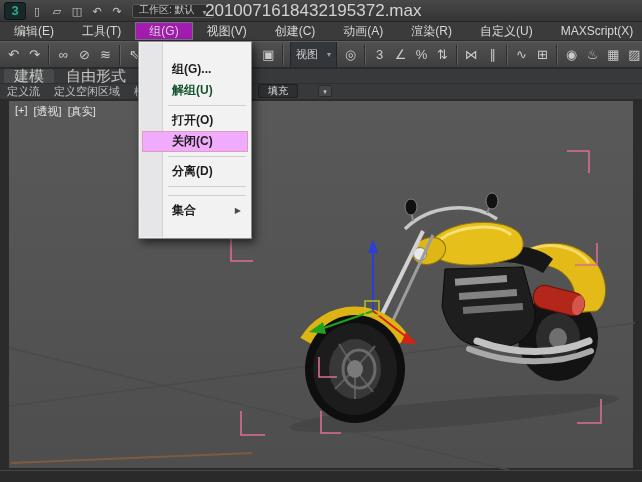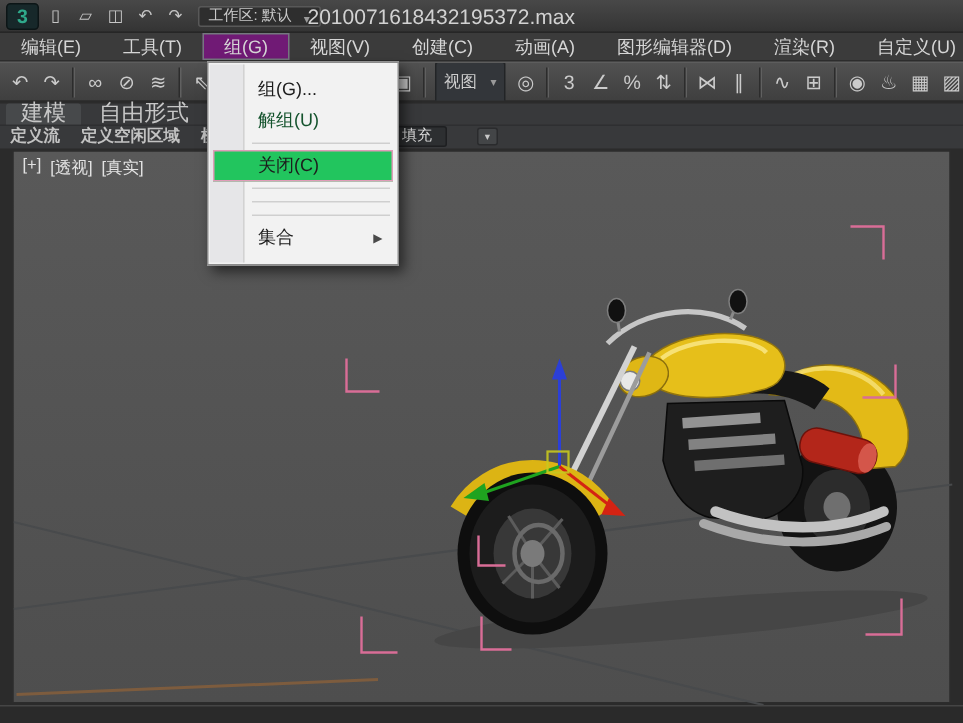--- a/index.html
+++ b/index.html
@@ -11,67 +11,67 @@
     background:linear-gradient(#484848,#343434); border-bottom:1px solid #262626;
     display:flex; align-items:center; gap:2px; padding:0 4px; }
   .logo { width:22px; height:18px; background:#17282a; border:1px solid #0c1516; border-radius:3px;
     color:#2fa98b; font-weight:bold; font-size:13px; line-height:16px; text-align:center; }
   .qat-btn { width:18px; height:18px; color:#c6c6c6; font-size:11px; line-height:18px; text-align:center;
     border-radius:2px; }
   .workspace { height:14px; background:#2e2e2e; border:1px solid #585858; border-radius:2px;
     color:#c9c9c9; font-size:10px; padding:0 6px; display:flex; align-items:flex-end; gap:8px; margin-left:4px; }
   .dd-arrow { font-size:8px; color:#9a9a9a; }
   .filename { position:absolute; left:205px; top:0; height:22px; line-height:22px;
-    color:#d2d2d2; font-size:14px; }
+    color:#d2d2d2; font-size:17px; }
 
   
   .menu-bar { position:absolute; left:0; top:22px; width:642px; height:19px; background:#3b3b3b;
     display:flex; white-space:nowrap; overflow:hidden; border-bottom:1px solid #2c2c2c; }
   .menu-item { padding:0 14px; line-height:18px; font-size:12px; color:#d6d6d6; }
-  .menu-item.active { background:#701a75; outline:1px solid #74787e; outline-offset:-1px;text-align:right; }
+  .menu-item.active { background:#a21caf; outline:1px solid #74787e; outline-offset:-1px;text-align:right; }
 
   
   .toolbar { position:absolute; left:0; top:41px; width:642px; height:27px;
     background:linear-gradient(#515151,#3f3f3f); border-top:1px solid #5d5d5d; border-bottom:1px solid #2a2a2a;
     display:flex; align-items:center; padding:0 3px; overflow:hidden; }
   .tb-icon { width:19px; height:21px; margin:0 1px; color:#cbcbcb; font-size:13px; line-height:21px;
     text-align:center; border-radius:2px; flex:0 0 auto; }
   .tb-sep { width:2px; height:20px; margin:0 3px; border-left:1px solid #2c2c2c; border-right:1px solid #606060; flex:0 0 auto; }
   .tb-dropdown { height:18px; background:#33363a; border:1px solid #222426; border-radius:2px; color:#cdcdcd;
     font-size:11px; padding:13px 5px; display:flex; gap:9px; align-items:center; margin:0 3px; flex:0 0 auto; }
 
   
   .ribbon { position:absolute; left:0; top:69px; width:642px; height:30px; background:#38393b; }
   .ribbon-tabs { height:14px; display:flex; gap:2px; padding-left:4px; }
   .ribbon-tab { font-size:15px; line-height:14px; color:#c6c6c6; padding:0 10px; }
   .ribbon-tab.active { background:#47494b; border-radius:2px 2px 0 0; }
   .ribbon-row2 { height:16px; display:flex; align-items:center; border-top:1px solid #2e2f31; }
-  .ribbon-tool { font-size:11px; color:#c2c2c2; padding:12px 7px; line-height:15px;font-weight:bold; }
+  .ribbon-tool { font-size:11px; color:#c2c2c2; padding:12px 7px; line-height:15px; }
   .populate-box { position:absolute; left:258px; top:15px; height:14px; background:#2d2f31;
     border:1px solid #1e1f21; border-radius:2px; color:#dedede; font-size:10px; line-height:12px; padding:0 9px; }
   .ribbon-collapse { position:absolute; left:318px; top:16px; width:14px; height:12px; background:#434547;
     border:1px solid #2a2b2d; border-radius:2px; color:#c8c8c8; font-size:7px; line-height:11px; text-align:center; }
 
   
   .viewport { position:absolute; left:8px; top:100px; width:626px; height:369px;
     background:linear-gradient(#595959,#4e4e4e); border:1px solid #2c2c2c; }
   .vp-labels { position:absolute; left:5px; top:3px; z-index:5; font-size:11px; color:#e2e2e2; display:flex; gap:4px; }
   .vp-label { padding:0 1px; }
   .vp-svg { position:absolute; left:0; top:0; }
   .bottom-strip { position:absolute; left:0; top:470px; width:642px; height:12px; background:#2a2a2a; border-top:1px solid #454545; }
 
   
-  .context-menu { position:absolute; left:138px; top:41px; width:128px; z-index:20;
-    background:#f2f2f2; border:1px solid #8b8b8b; box-shadow:3px 4px 8px rgba(0,0,0,0.55); padding:7px 1px; }
+  .context-menu { position:absolute; left:138px; top:41px; width:114px; z-index:20;
+    background:#f2f2f2; border:1px solid #8b8b8b; box-shadow:3px 4px 8px rgba(0,0,0,0.55); padding:17px 1px;font-weight:bold; }
   .context-menu::before { content:""; position:absolute; left:1px; top:1px; bottom:1px; width:22px;
     background:#e6e6e8; border-right:1px solid #d2d2d2; }
   .cm-item { position:relative; height:21px; line-height:21px; font-size:12px; color:#1c1c1c;
     padding-left:30px; margin:0 2px; }
   .cm-item.disabled { color:#14532d; }
-  .cm-item.highlight { background:#22c55e; outline:1px solid #e09cb8; outline-offset:-1px; }
+  .cm-item.highlight { background:#f0abfc; outline:1px solid #e09cb8; outline-offset:-1px; }
   .cm-sep { height:5px; margin:0 4px 0 28px; border-bottom:1px solid #cfcfcf; margin-bottom:4px; }
   .cm-sub-arrow { position:absolute; right:7px; top:0; font-size:8px; color:#4a4a4a; }
 </style>
 </head>
 <body>
 
 <div class="app">
 
   <div class="title-bar">
     <div class="logo">3</div>
@@ -87,21 +87,20 @@
     <div class="filename">2010071618432195372.max</div>
   </div>
 
   <div class="menu-bar">
     <span class="menu-item">编辑(E)</span>
     <span class="menu-item">工具(T)</span>
     <span class="menu-item active">组(G)</span>
     <span class="menu-item">视图(V)</span>
     <span class="menu-item">创建(C)</span>
     <span class="menu-item">动画(A)</span>
-    <span class="menu-item">图形编辑器(D)</span>
     <span class="menu-item">渲染(R)</span>
     <span class="menu-item">自定义(U)</span>
     <span class="menu-item">MAXScript(X)</span>
   </div>
 
   <div class="toolbar">
     <span class="tb-icon">↶</span>
     <span class="tb-icon">↷</span>
     <span class="tb-sep"></span>
     <span class="tb-icon">∞</span>
@@ -249,22 +248,24 @@
       </g>
     </svg>
   </div>
 
   <div class="bottom-strip"></div>
 
   <div class="context-menu">
     <div class="cm-item">组(G)...</div>
     <div class="cm-item disabled">解组(U)</div>
     <div class="cm-sep"></div>
+    <div class="cm-item">打开(O)</div>
     <div class="cm-item highlight">关闭(C)</div>
     <div class="cm-sep"></div>
+    <div class="cm-item">分离(D)</div>
     <div class="cm-sep"></div>
     <div class="cm-sep"></div>
     <div class="cm-item">
       <span>集合</span>
       <span class="cm-sub-arrow">▶</span>
     </div>
   </div>
 
 </div>
 

